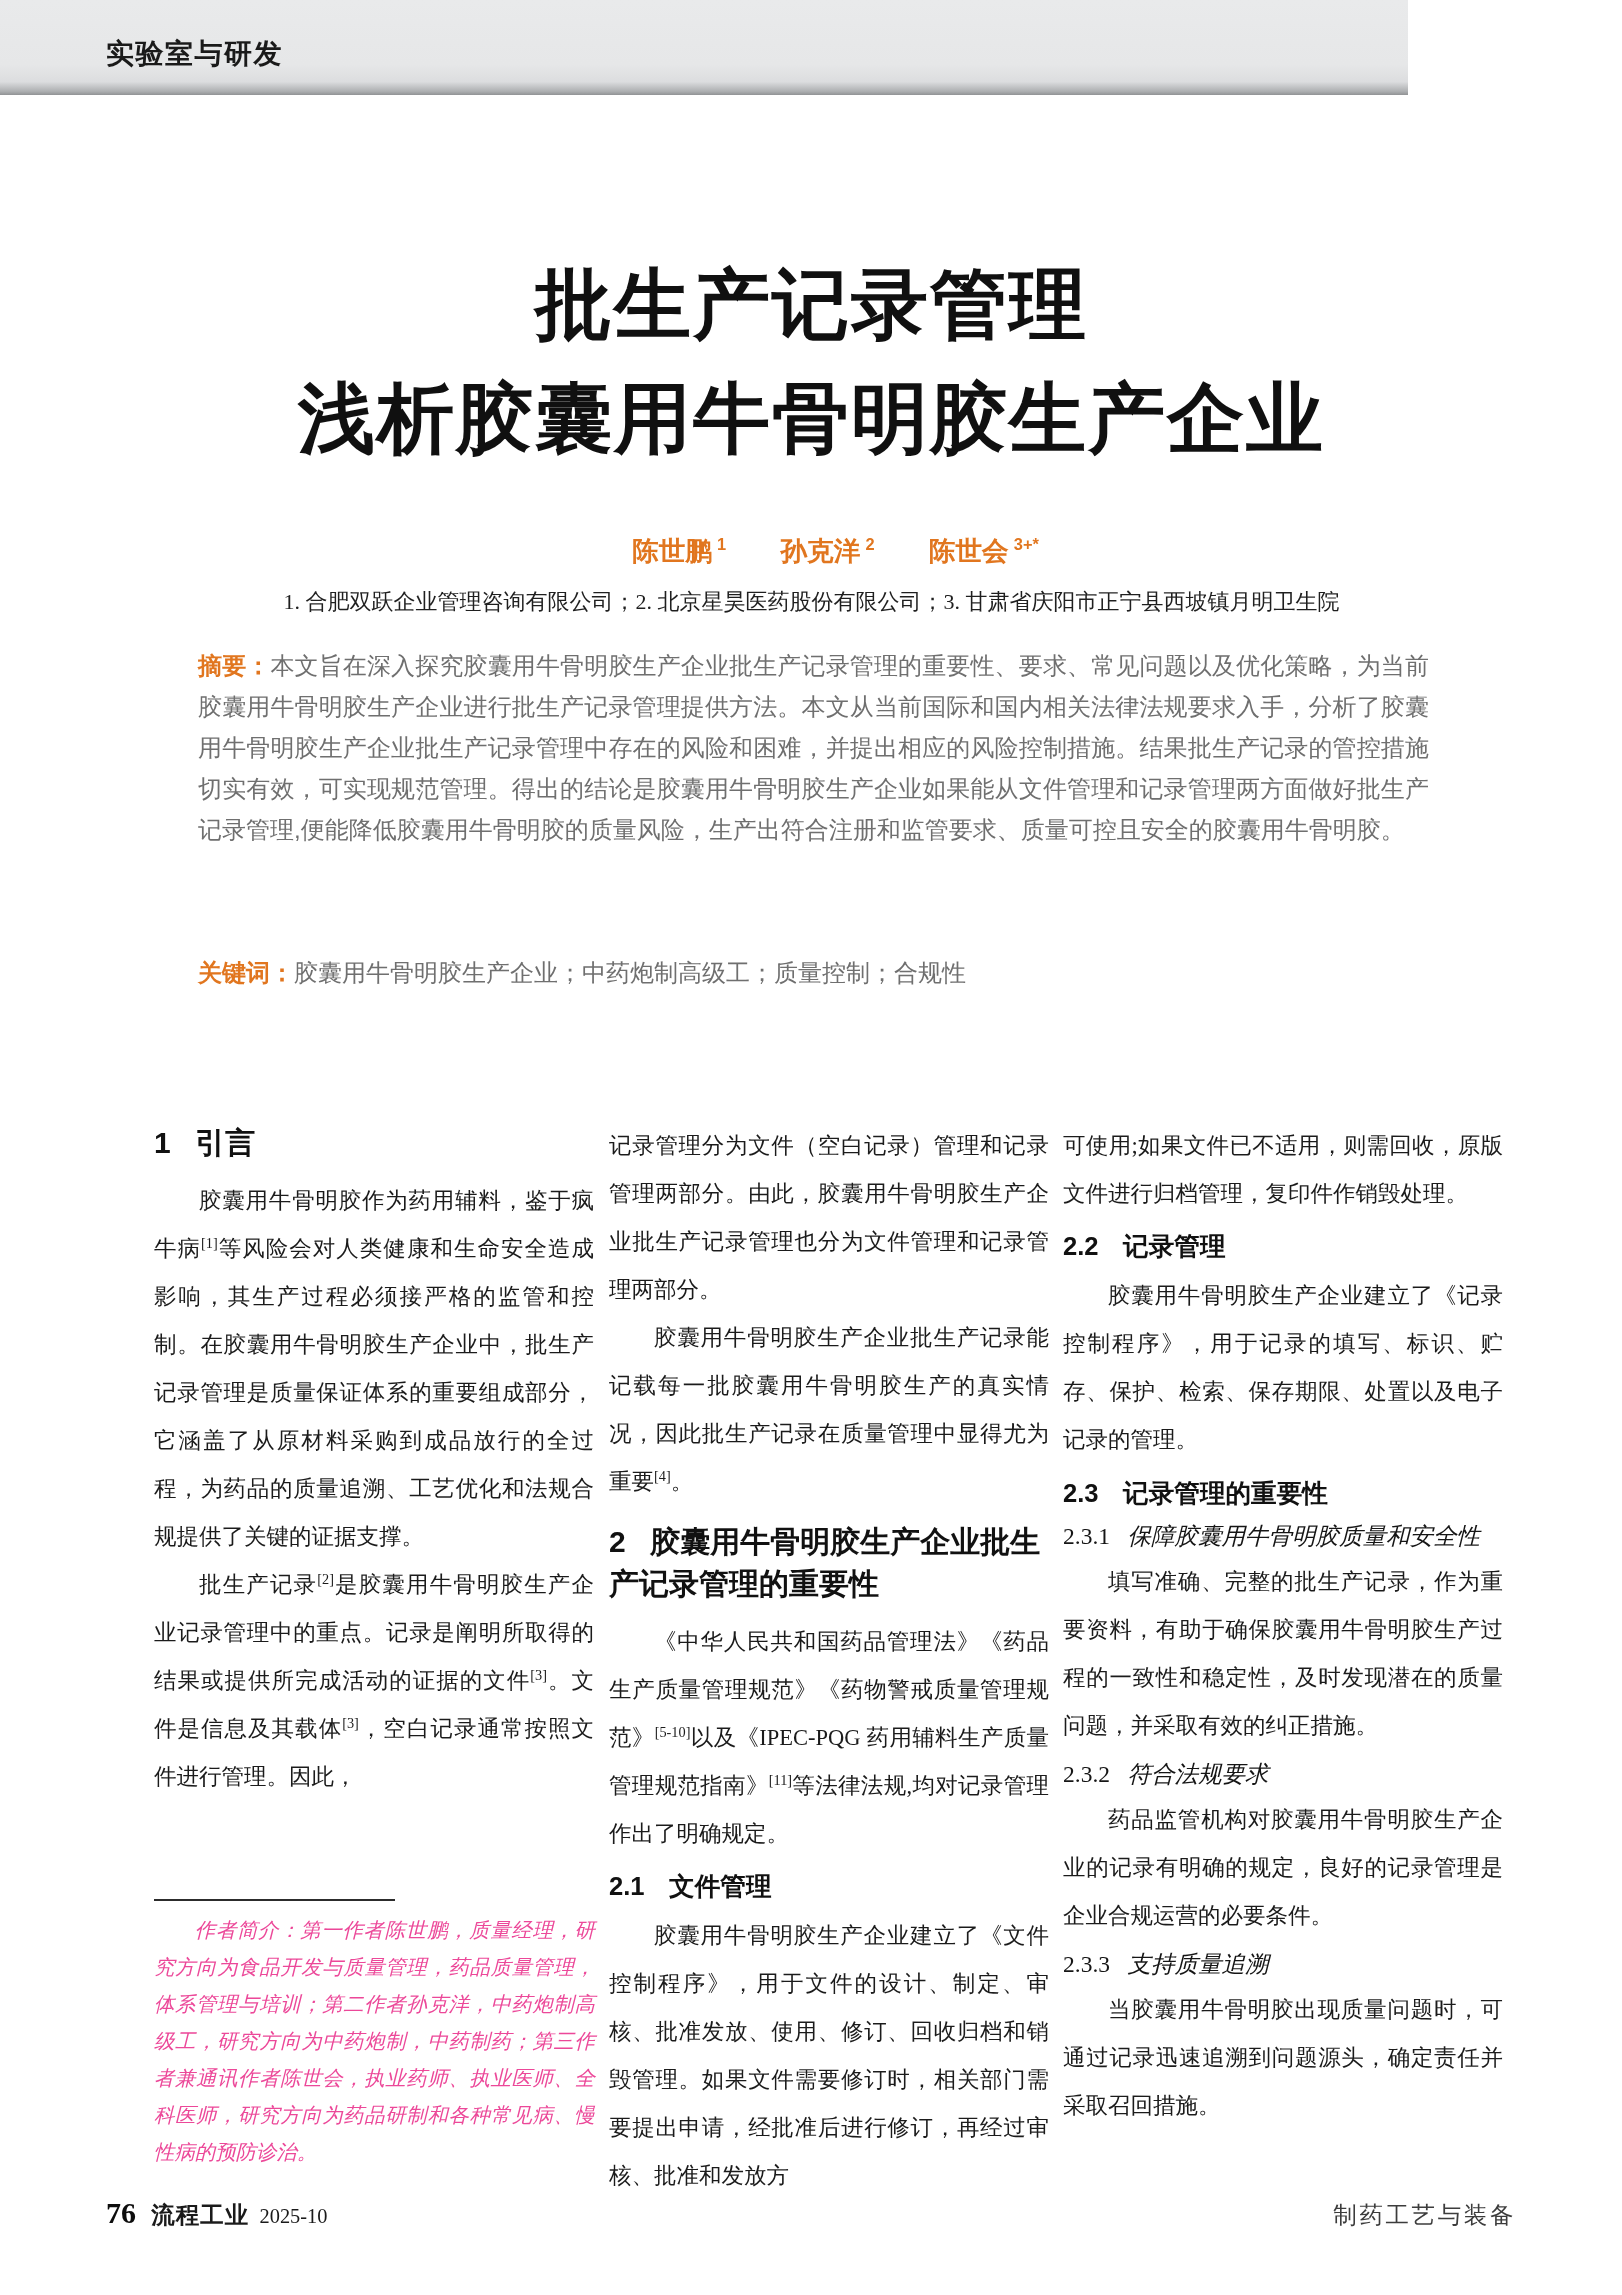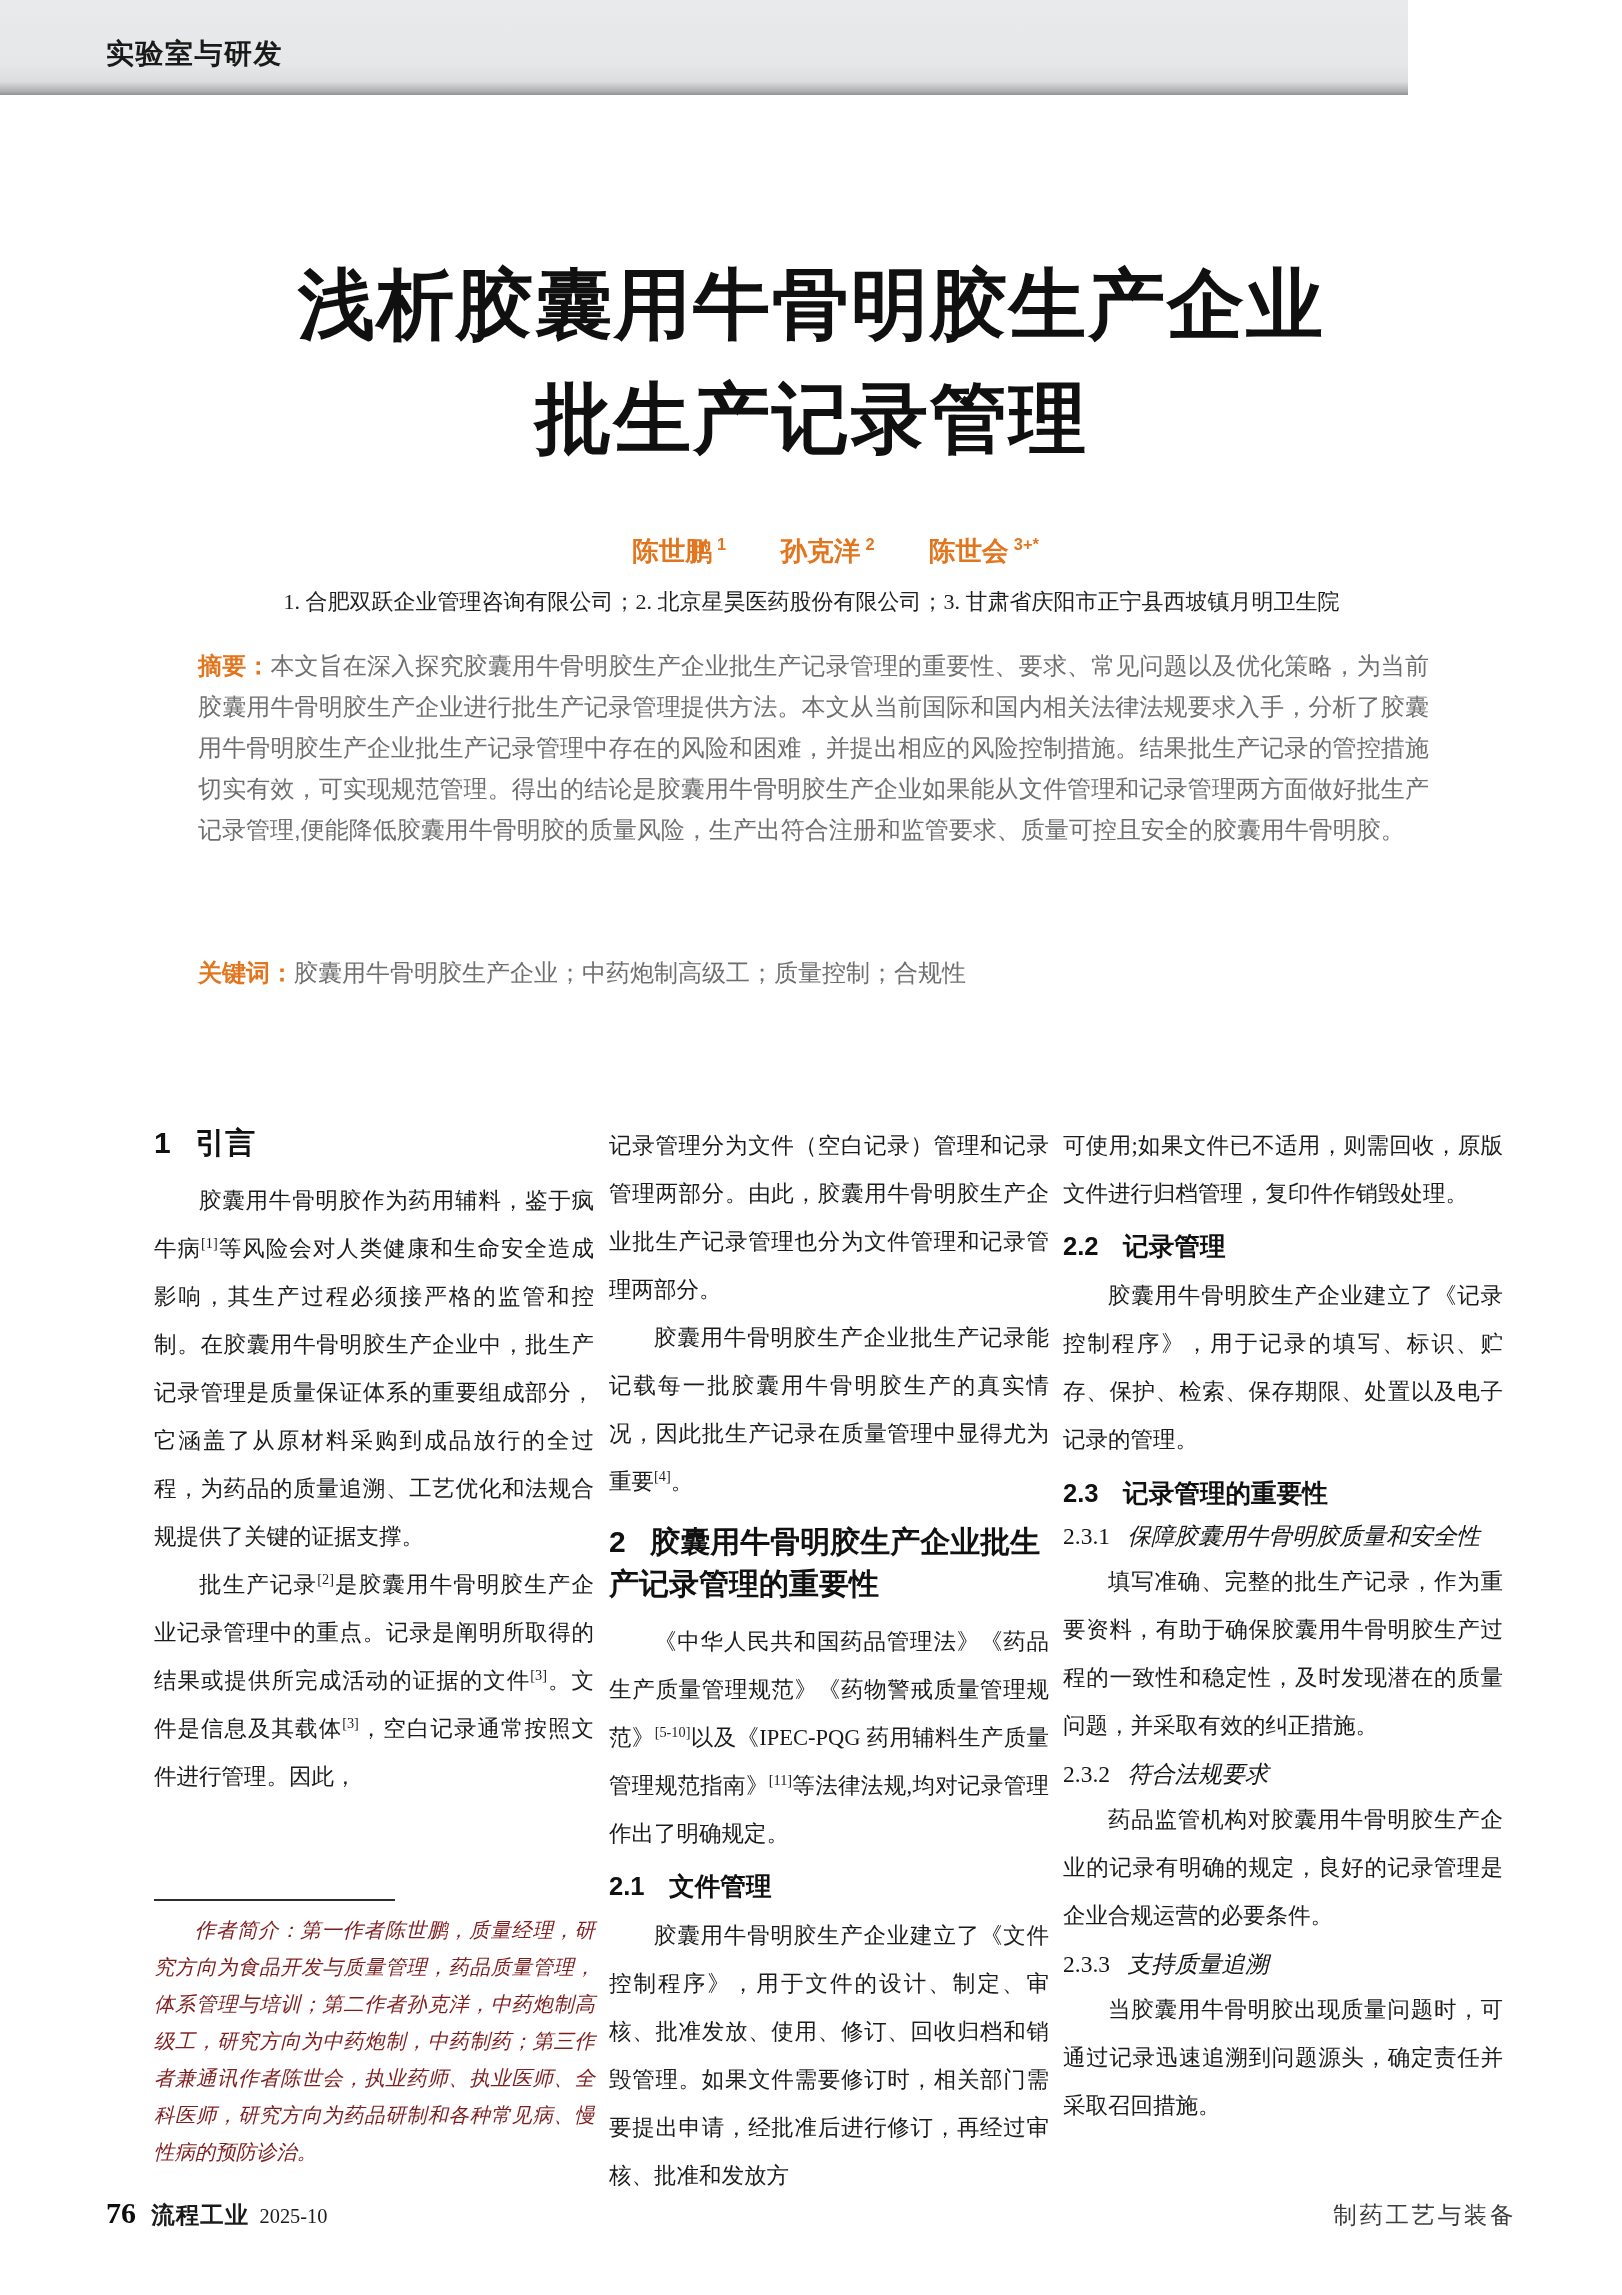--- a/index.html
+++ b/index.html
@@ -53,21 +53,21 @@
         font-weight:bold;font-size:25.6px;line-height:37px;color:#111;}
   .h-kai{margin:7.2px 0 5.1px;font-weight:normal;font-size:23.5px;line-height:34px;color:#151515;}
   .h-kai .kai{font-style:italic;}
   .num{margin-right:24.5px;}
   .h-kai .num{margin-right:17.4px;font-style:normal;}
 
   
   .fn-rule{position:absolute;left:154px;top:1899px;width:241px;height:2px;background:#2c2c2c;}
   .footnote{position:absolute;left:154px;top:1912px;width:441px;margin:0;
         font-style:italic;font-size:20.4px;line-height:37px;text-align:justify;
-        text-indent:2em;color:#7f1d1d;}
+        text-indent:2em;color:#ec4899;}
 
   
   .footer{position:absolute;left:106px;top:2196px;width:1410px;display:flex;
         justify-content:space-between;align-items:flex-end;}
   .f-left{display:flex;align-items:baseline;}
   .f-page{font-weight:bold;font-size:30px;color:#0d0d0d;}
   .f-journal{font-family:"Liberation Sans","DejaVu Sans",sans-serif;font-weight:bold;
         font-size:23.5px;margin-left:15.3px;color:#1a1a1a;letter-spacing:1px;}
   .f-issue{font-size:20.4px;margin-left:10.2px;color:#1a1a1a;}
   .f-right{font-family:"Liberation Sans","DejaVu Sans",sans-serif;font-size:23.5px;
@@ -76,22 +76,22 @@
 </head>
 <body>
 
 <div class="page">
 
   <header class="band">
     <div class="band-label">实验室与研发</div>
   </header>
 
   <h1 class="title">
+    <div>批生产记录管理</div>
     <div>浅析胶囊用牛骨明胶生产企业</div>
-    <div>批生产记录管理</div>
   </h1>
 
   <div class="authors">
     <span class="author"><span>陈世鹏</span><sup>1</sup></span>
     <span class="author"><span>孙克洋</span><sup>2</sup></span>
     <span class="author"><span>陈世会</span><sup>3+*</sup></span>
   </div>
 
   <div class="affil">1. 合肥双跃企业管理咨询有限公司；2. 北京星昊医药股份有限公司；3. 甘肃省庆阳市正宁县西坡镇月明卫生院</div>
 

